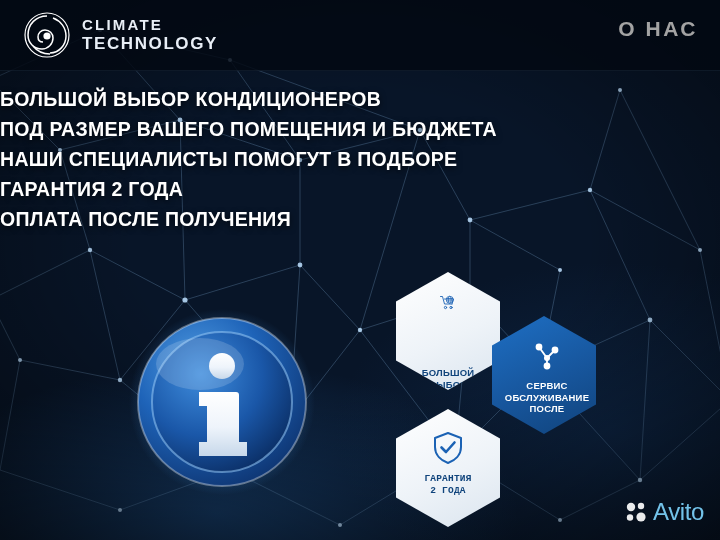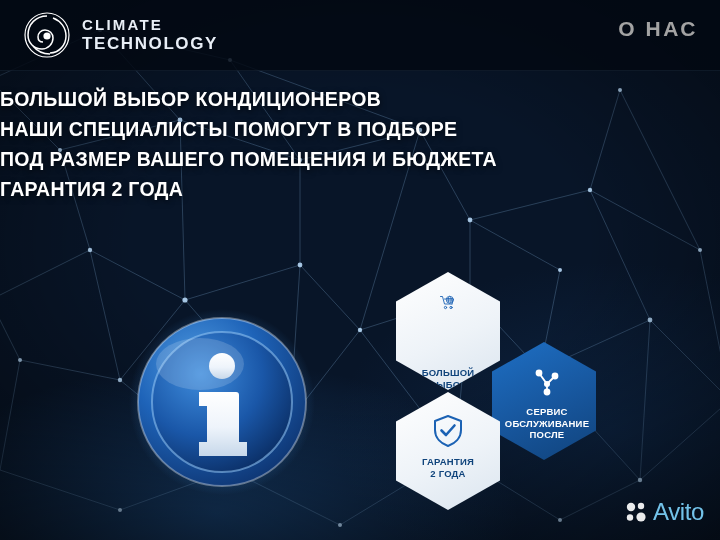--- a/index.html
+++ b/index.html
@@ -125,22 +125,22 @@
     font-weight: 700;
     line-height: 11.5px;
     text-align: center;
     letter-spacing: 0.2px;
   }
   .hex-light .hex-label { color: #10447c; }
   .hex-blue .hex-label { color: #ffffff; }
   .hex-icon { width: 34px; height: 34px; display: block; }
 
   #hex-choice { left: 396px; top: 272px; gap: 48px; }
-  #hex-service { left: 492px; top: 342px; padding-left: 6px; }
-  #hex-warranty { left: 396px; top: 392px; }
+  #hex-service { left: 492px; top: 316px; padding-left: 6px; }
+  #hex-warranty { left: 396px; top: 409px; font-family: Liberation Mono, monospace; }
 
   
   .avito {
     position: absolute;
     right: 16px; bottom: 14px;
     display: flex;
     align-items: center;
     gap: 6px;
     opacity: 0.92;
   }
@@ -235,23 +235,24 @@
         <div class="l1">CLIMATE</div>
         <div class="l2">TECHNOLOGY</div>
       </div>
     </div>
 
     <div class="about-title">О НАС</div>
   </div>
 
   <div class="headline">
     <div>БОЛЬШОЙ ВЫБОР КОНДИЦИОНЕРОВ</div>
+    <div>ПОД РАЗМЕР ВАШЕГО ПОМЕЩЕНИЯ И БЮДЖЕТА</div>
     <div>НАШИ СПЕЦИАЛИСТЫ ПОМОГУТ В ПОДБОРЕ</div>
-    <div>ПОД РАЗМЕР ВАШЕГО ПОМЕЩЕНИЯ И БЮДЖЕТА</div>
     <div>ГАРАНТИЯ 2 ГОДА</div>
+    <div>ОПЛАТА ПОСЛЕ ПОЛУЧЕНИЯ</div>
   </div>
 
   <svg class="coin" viewBox="0 0 188 188">
     <defs>
       <radialGradient id="coinOuter" cx="35%" cy="28%" r="85%">
         <stop offset="0%" stop-color="#4f9ae0"></stop>
         <stop offset="45%" stop-color="#1e63b8"></stop>
         <stop offset="100%" stop-color="#0b2d66"></stop>
       </radialGradient>
       <radialGradient id="coinInner" cx="35%" cy="30%" r="80%">

